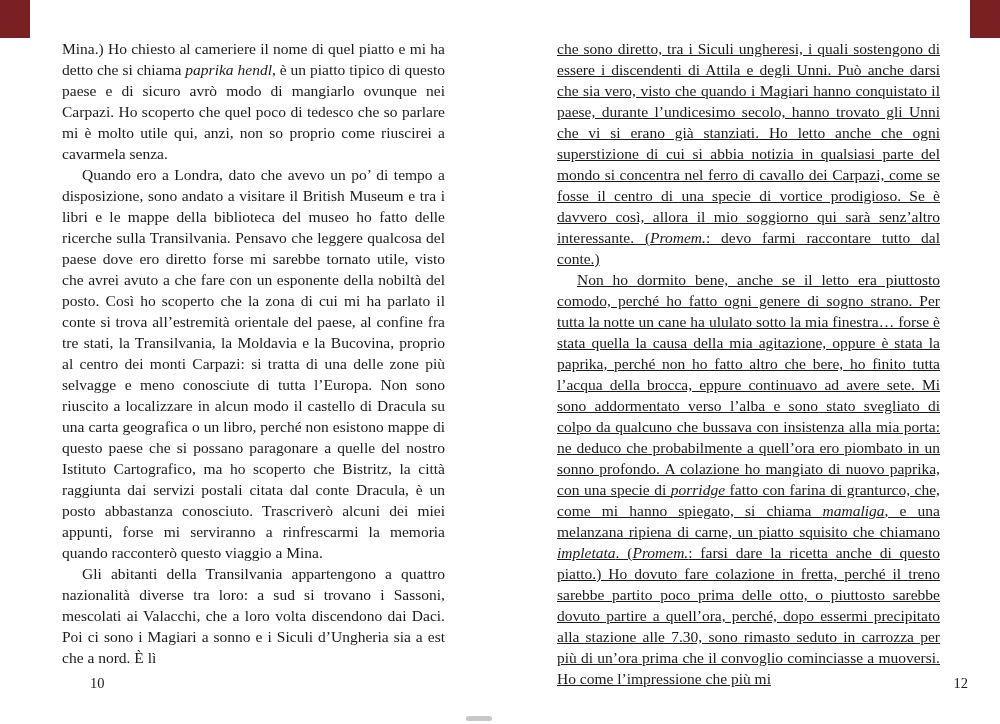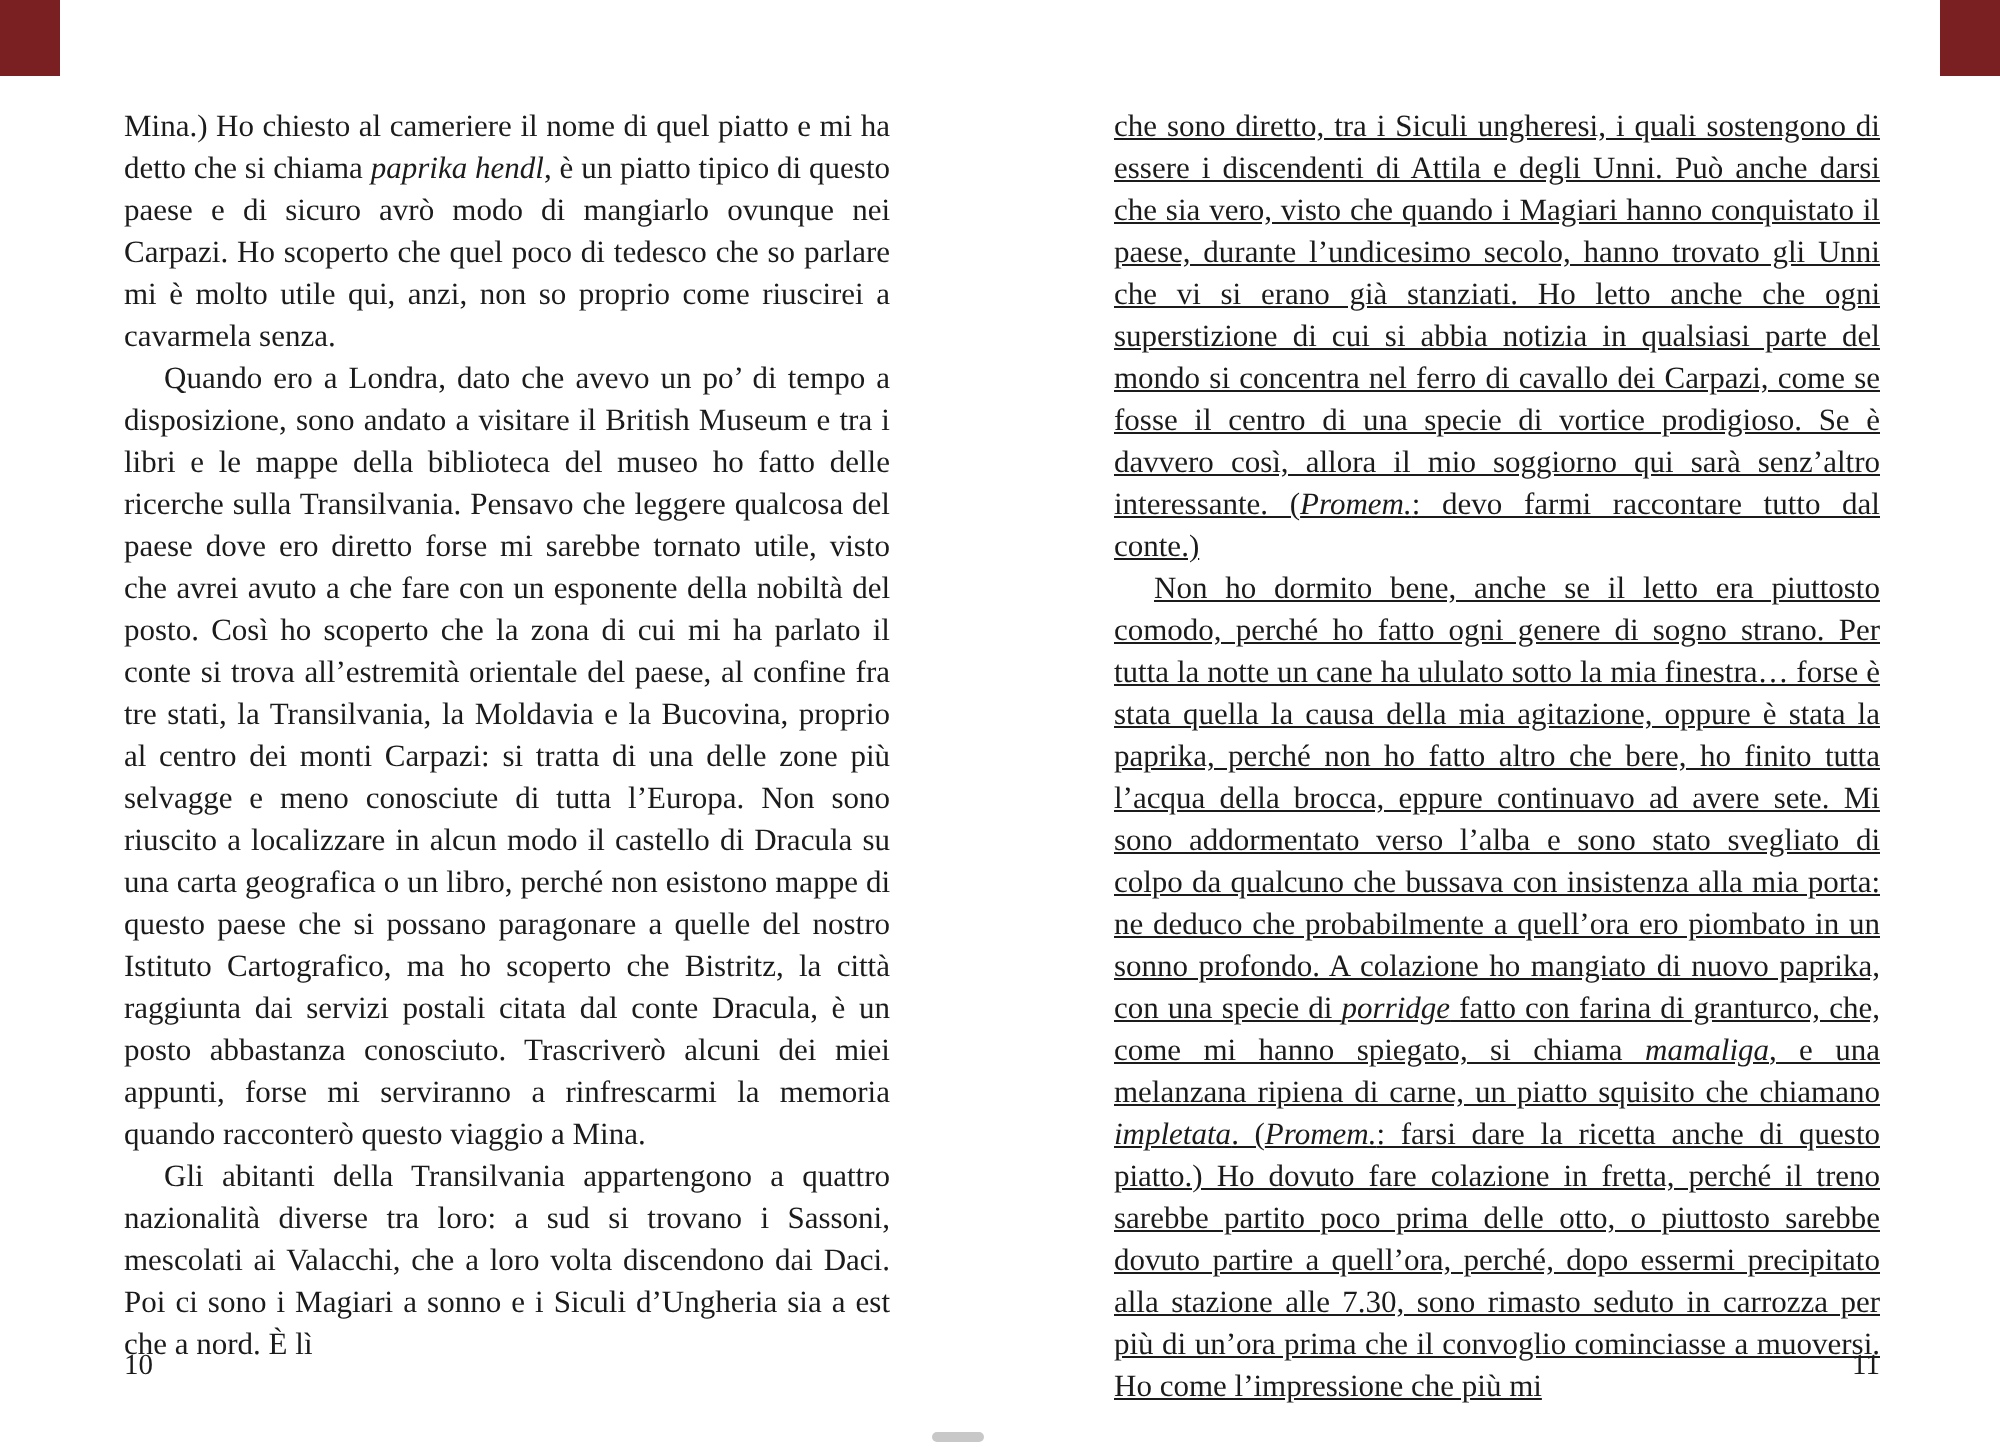--- a/index.html
+++ b/index.html
@@ -20,21 +20,21 @@
     top: 0;
     width: 30px;
     height: 38px;
     background: var(--cover-color, #7a1f22);
   }
   .cover-corner.left  { left: 0; }
   .cover-corner.right { right: 0; }
 
   .text-block {
     position: absolute;
-    top: 53px;
+    top: 38px;
     width: 383px;
     color: #1b1b1b;
     font-size: 15.5px;
     line-height: 21px;
     text-align: justify;
     hyphens: auto;
     -webkit-hyphens: auto;
   }
   .text-block.left-col  { left: 62px; }
   .text-block.right-col { left: 557px; text-decoration: underline; }
@@ -46,20 +46,21 @@
   .para.indent { text-indent: 20px; }
   .italic { font-style: italic; }
 
   .page-number {
     position: absolute;
     top: 674px;
     width: 383px;
     color: #1b1b1b;
     font-size: 14.5px;
     line-height: 18px;
+    margin-left: 28px;
   }
   .page-number.left-num  { left: 62px; text-align: left; }
   .page-number.right-num { left: 557px; text-align: right; }
 
   .bottom-handle {
     position: absolute;
     left: 466px;
     bottom: 3px;
     width: 26px;
     height: 5px;
@@ -79,17 +80,17 @@
       <p class="para"><span>Mina.) Ho chiesto al cameriere il nome di quel piatto e mi ha detto che si chiama </span><span class="italic">paprika hendl</span><span>, è un piatto tipico di questo paese e di sicuro avrò modo di mangiarlo ovunque nei Carpazi. Ho scoperto che quel poco di tedesco che so parlare mi è molto utile qui, anzi, non so proprio come riuscirei a cavarmela senza.</span></p>
       <p class="para indent"><span>Quando ero a Londra, dato che avevo un po’ di tempo a disposizione, sono andato a visitare il British Museum e tra i libri e le mappe della biblioteca del museo ho fatto delle ricerche sulla Transilvania. Pensavo che leggere qualcosa del paese dove ero diretto forse mi sarebbe tornato utile, visto che avrei avuto a che fare con un esponente della nobiltà del posto. Così ho scoperto che la zona di cui mi ha parlato il conte si trova all’estremità orientale del paese, al confine fra tre stati, la Transilvania, la Moldavia e la Bucovina, proprio al centro dei monti Carpazi: si tratta di una delle zone più selvagge e meno conosciute di tutta l’Europa. Non sono riuscito a localizzare in alcun modo il castello di Dracula su una carta geografica o un libro, perché non esistono mappe di questo paese che si possano paragonare a quelle del nostro Istituto Cartografico, ma ho scoperto che Bistritz, la città raggiunta dai servizi postali citata dal conte Dracula, è un posto abbastanza conosciuto. Trascriverò alcuni dei miei appunti, forse mi serviranno a rinfrescarmi la memoria quando racconterò questo viaggio a Mina.</span></p>
       <p class="para indent"><span>Gli abitanti della Transilvania appartengono a quattro nazionalità diverse tra loro: a sud si trovano i Sassoni, mescolati ai Valacchi, che a loro volta discendono dai Daci. Poi ci sono i Magiari a sonno e i Siculi d’Ungheria sia a est che a nord. È lì</span></p>
     </div>
   <div class="text-block right-col" id="right-text">
       <p class="para"><span>che sono diretto, tra i Siculi ungheresi, i quali sostengono di essere i discendenti di Attila e degli Unni. Può anche darsi che sia vero, visto che quando i Magiari hanno conquistato il paese, durante l’undicesimo secolo, hanno trovato gli Unni che vi si erano già stanziati. Ho letto anche che ogni superstizione di cui si abbia notizia in qualsiasi parte del mondo si concentra nel ferro di cavallo dei Carpazi, come se fosse il centro di una specie di vortice prodigioso. Se è davvero così, allora il mio soggiorno qui sarà senz’altro interessante. (</span><span class="italic">Promem.</span><span>: devo farmi raccontare tutto dal conte.)</span></p>
       <p class="para indent"><span>Non ho dormito bene, anche se il letto era piuttosto comodo, perché ho fatto ogni genere di sogno strano. Per tutta la notte un cane ha ululato sotto la mia finestra… forse è stata quella la causa della mia agitazione, oppure è stata la paprika, perché non ho fatto altro che bere, ho finito tutta l’acqua della brocca, eppure continuavo ad avere sete. Mi sono addormentato verso l’alba e sono stato svegliato di colpo da qualcuno che bussava con insistenza alla mia porta: ne deduco che probabilmente a quell’ora ero piombato in un sonno profondo. A colazione ho mangiato di nuovo paprika, con una specie di </span><span class="italic">porridge</span><span> fatto con farina di granturco, che, come mi hanno spiegato, si chiama </span><span class="italic">mamaliga</span><span>, e una melanzana ripiena di carne, un piatto squisito che chiamano </span><span class="italic">impletata</span><span>. (</span><span class="italic">Promem.</span><span>: farsi dare la ricetta anche di questo piatto.) Ho dovuto fare colazione in fretta, perché il treno sarebbe partito poco prima delle otto, o piuttosto sarebbe dovuto partire a quell’ora, perché, dopo essermi precipitato alla stazione alle 7.30, sono rimasto seduto in carrozza per più di un’ora prima che il convoglio cominciasse a muoversi. Ho come l’impressione che più mi</span></p>
     </div>
 
   <div class="page-number left-num">10</div>
-  <div class="page-number right-num">11</div>
+  <div class="page-number right-num">12</div>
 
   <div class="bottom-handle"></div>
 
 </div>
 
 </body></html>

